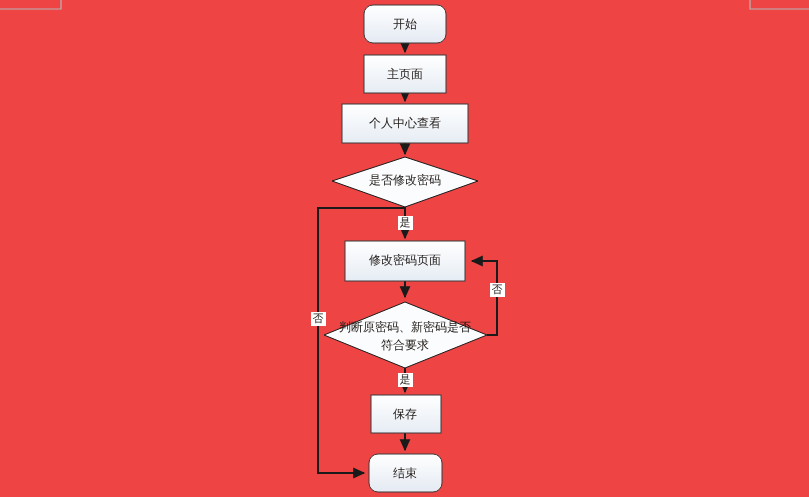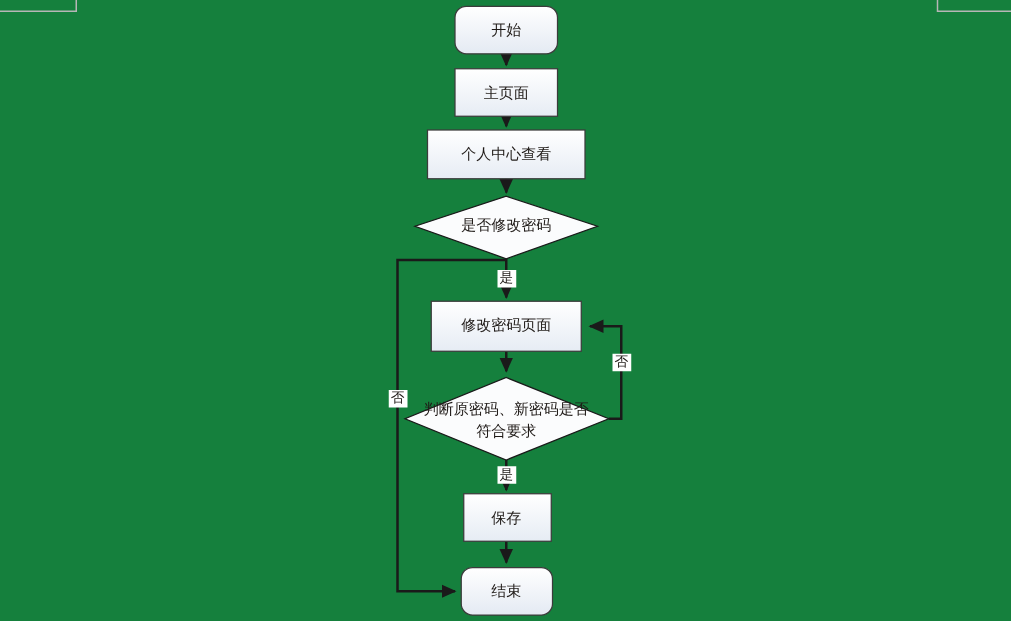--- a/index.html
+++ b/index.html
@@ -7,21 +7,21 @@
     padding: 0;
     background: #ffffff;
   }
   body {
     font-family: "Liberation Sans", "DejaVu Sans", sans-serif;
   }
   #page {
     position: relative;
     width: 809px;
     height: 497px;
-    background: #15803d;
+    background: #ef4444;
     overflow: hidden;
   }
   #flow-svg {
     position: absolute;
     left: 0;
     top: 0;
     width: 809px;
     height: 497px;
     display: block;
   }

